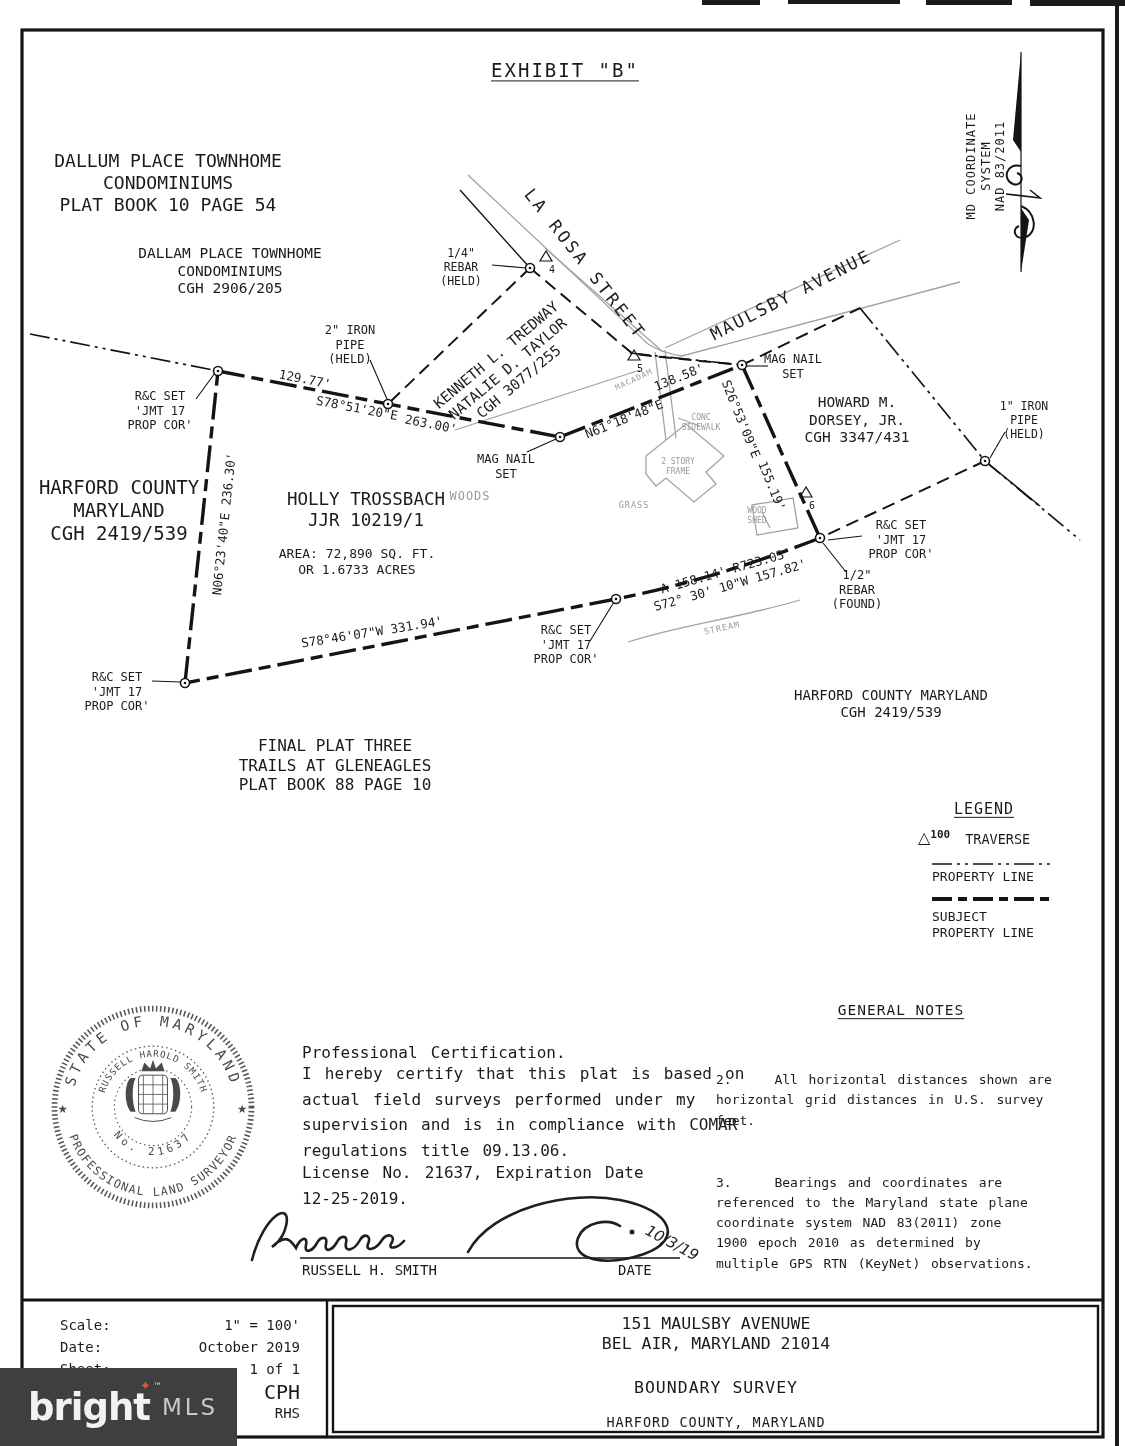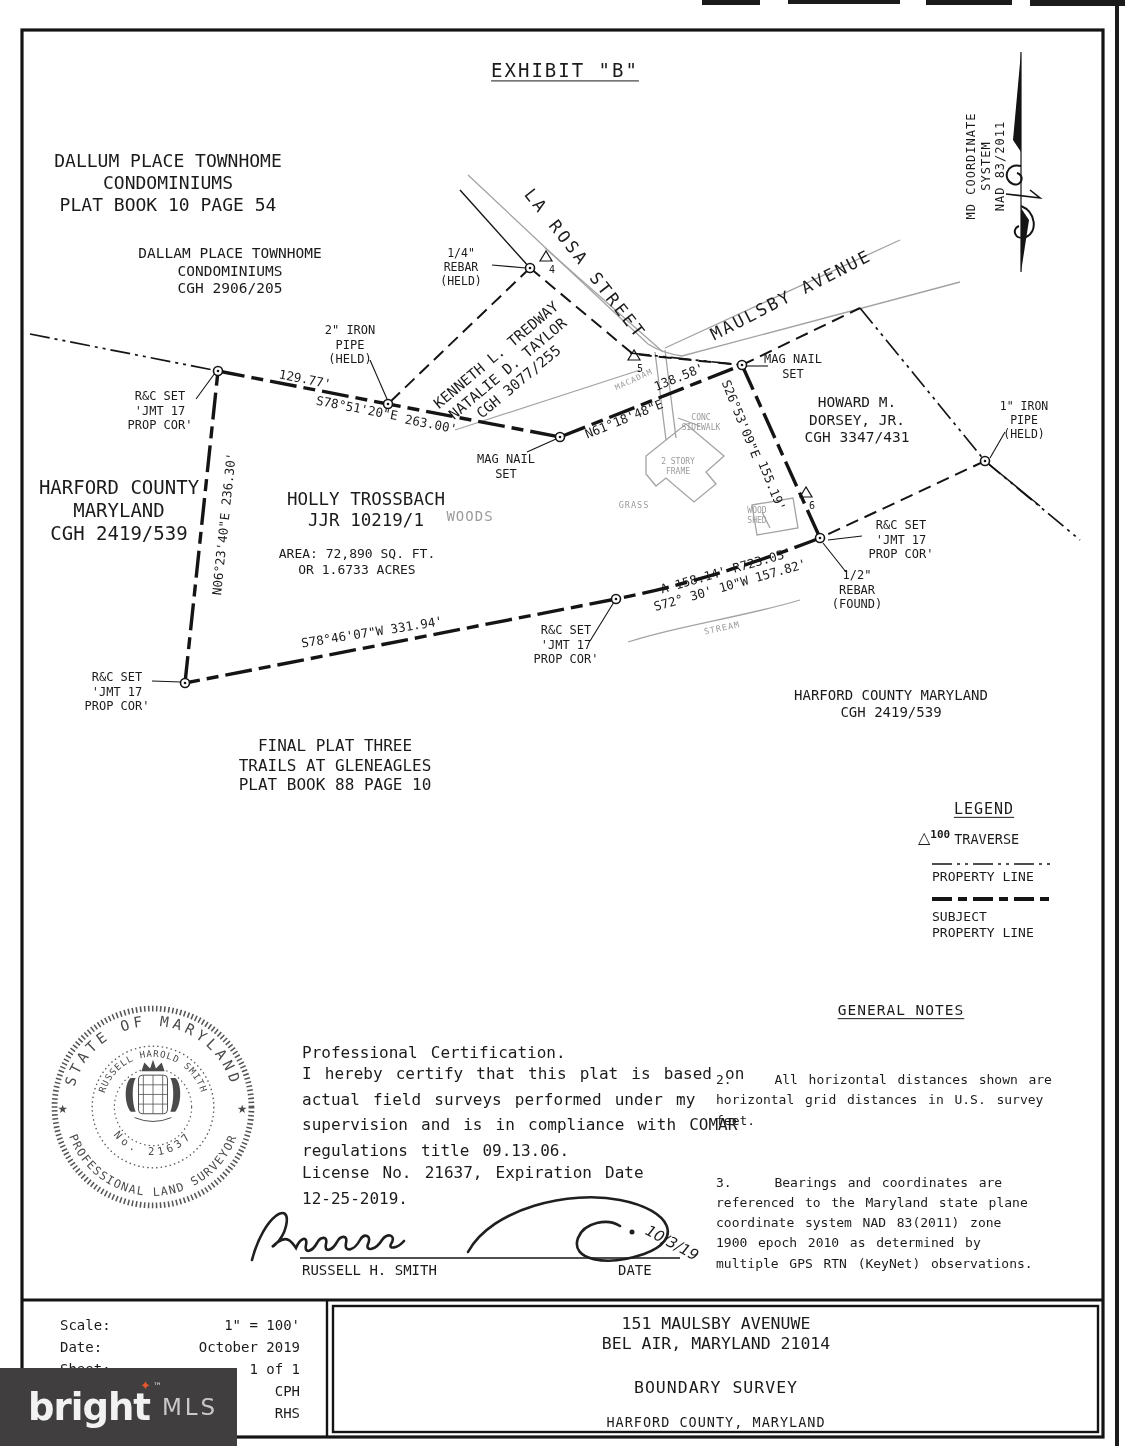--- a/index.html
+++ b/index.html
@@ -185,21 +185,21 @@
 (HELD)</div>
 
 <div class="lbl" style="left:741px;top:419px;--r:68deg;font-size:12.5px">S26°53'09"E</div>
 <div class="lbl" style="left:772px;top:486px;--r:68deg;font-size:12.5px">155.19'</div>
 
 <div class="lbl gray" style="left:701px;top:423px;font-size:8px">CONC
 SIDEWALK</div>
 <div class="lbl gray" style="left:678px;top:467px;font-size:8px">2 STORY
 FRAME</div>
 <div class="lbl gray" style="left:634px;top:505px;font-size:8.5px;letter-spacing:1px">GRASS</div>
-<div class="lbl gray" style="left:470px;top:517px;font-size:14px;letter-spacing:1px">WOODS</div>
+<div class="lbl gray" style="left:470px;top:496px;font-size:12px;letter-spacing:1px">WOODS</div>
 <div class="lbl gray" style="left:757px;top:516px;font-size:8px">WOOD
 SHED</div>
 <div class="lbl gray" style="left:722px;top:628px;--r:-12deg;font-size:8.5px;letter-spacing:1px">STREAM</div>
 
 <div class="lbl" style="left:901px;top:540px;font-size:12px">R&amp;C SET
 'JMT 17
 PROP COR'</div>
 <div class="lbl" style="left:857px;top:590px;font-size:12px">1/2"
 REBAR
 (FOUND)</div>
@@ -227,21 +227,21 @@
 <div class="lbl" style="left:891px;top:704px;font-size:14px">HARFORD COUNTY MARYLAND
 CGH 2419/539</div>
 <div class="lbl" style="left:335px;top:765px;font-size:16px">FINAL PLAT THREE
 TRAILS AT GLENEAGLES
 PLAT BOOK 88 PAGE 10</div>
 
 <div class="lbl u" style="left:984px;top:809px;font-size:15px;letter-spacing:1px">LEGEND</div>
 <div style="position:absolute;left:918px;top:828px;display:flex;align-items:flex-start">
   <span style="font-family:'DejaVu Sans',sans-serif;font-size:16px">△</span>
     <span style="font-size:11px;font-weight:bold">100</span>
-    <span style="font-size:13.5px;margin-left:4px;margin-top:3px">TRAVERSE</span>
+    <span style="font-size:13.5px;margin-left:15px;margin-top:3px">TRAVERSE</span>
 </div>
 <div class="lbl la" style="left:932px;top:877px;font-size:13px">PROPERTY LINE</div>
 <div class="lbl la" style="left:932px;top:925px;font-size:13px">SUBJECT
 PROPERTY LINE</div>
 
 <div class="lbl u" style="left:901px;top:1011px;font-size:14.5px;letter-spacing:1px">GENERAL NOTES</div>
 <div class="notes-stack">
   <p>2.    All horizontal distances shown are
 horizontal grid distances in U.S. survey
 feet.</p>
@@ -304,21 +304,21 @@
     <path d="M96 126 Q115 134 134 126"></path>
   </g>
 </svg>
 
 <div class="lbl la" style="left:60px;top:1326px;font-size:14px">Scale:</div>
 <div class="lbl ra" style="left:300px;top:1326px;font-size:14px">1" = 100'</div>
 <div class="lbl la" style="left:60px;top:1348px;font-size:14px">Date:</div>
 <div class="lbl ra" style="left:300px;top:1348px;font-size:14px">October 2019</div>
 <div class="lbl la" style="left:60px;top:1370px;font-size:14px">Sheet:</div>
 <div class="lbl ra" style="left:300px;top:1370px;font-size:14px">1 of 1</div>
-<div class="lbl ra" style="left:300px;top:1392px;font-size:14px">CPH</div>
+<div class="lbl ra" style="left:300px;top:1392px;font-size:20px">CPH</div>
 <div class="lbl ra" style="left:300px;top:1414px;font-size:14px">RHS</div>
 
 <div class="lbl" style="left:716px;top:1334px;font-size:16.5px">151 MAULSBY AVENUWE
 BEL AIR, MARYLAND 21014</div>
 <div class="lbl" style="left:716px;top:1388px;font-size:16.5px;letter-spacing:1px">BOUNDARY SURVEY</div>
 <div class="lbl" style="left:716px;top:1422px;font-size:13.5px;font-weight:normal;letter-spacing:1px">HARFORD COUNTY, MARYLAND</div>
 
 <div class="wm">
   <span class="b"><span>bright</span><span class="st">✦</span><span class="tm">™</span></span>
   <span class="m">MLS</span>

